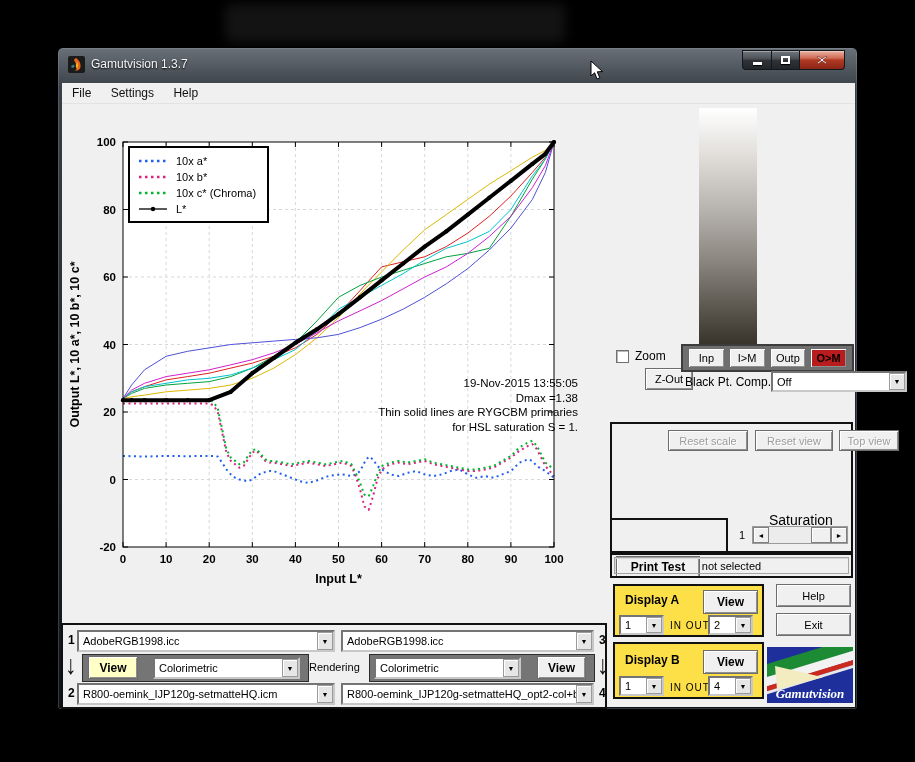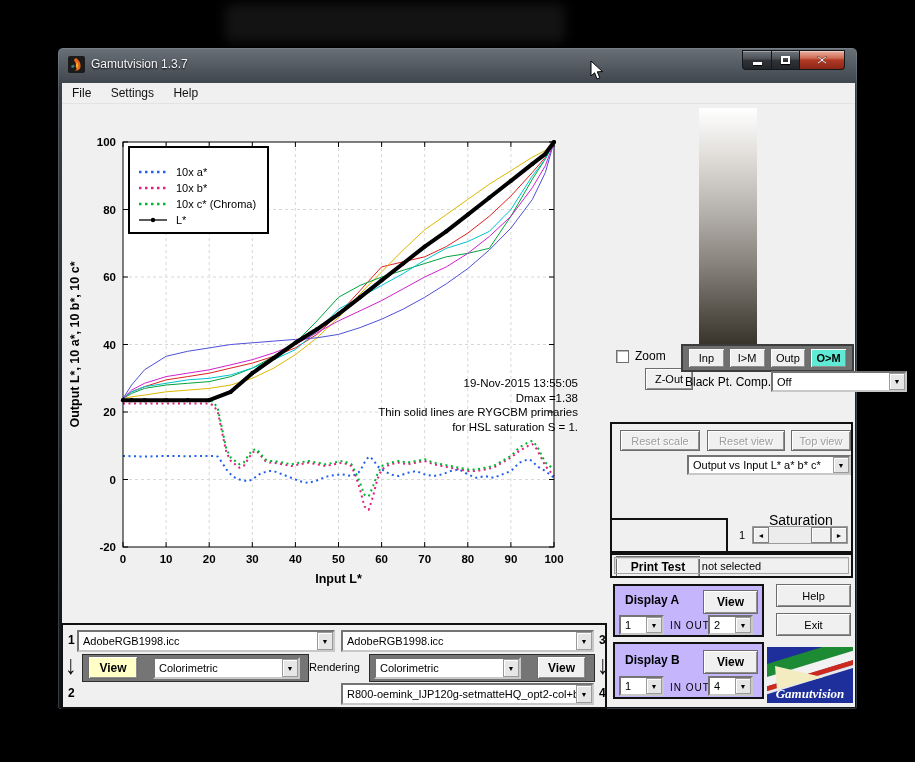--- a/index.html
+++ b/index.html
@@ -29,53 +29,53 @@
   #inner{position:absolute;left:4px;top:35px;width:793px;height:624px;background:#f0f0f0;}
   #menubar{position:absolute;left:0;top:0;width:100%;height:21px;background:#f0f0f0;font-size:12px;
     border-bottom:1px solid #e3e3e3;}
   .menu-item{display:inline-block;padding:3px 8px 0 8px;color:#111;}
   #menubar .menu-item:first-child{margin-left:2px;}
   #client{position:absolute;left:0;top:21px;width:793px;height:603px;background:#f0f0f0;}
 
   
   #chart-svg{position:absolute;left:0;top:0;}
   #legend{position:absolute;left:66px;top:42px;width:141px;background:#fff;border:2px solid #000;
-    padding:16px 8px 4px 8px;font-size:11px;color:#000;}
+    padding:5px 8px 4px 8px;font-size:11px;color:#000;}
   .legend-row{display:flex;align-items:center;height:16px;}
   .legend-row svg{margin-right:8px;}
   #annotations{position:absolute;left:230px;top:272px;width:286px;text-align:right;font-size:11.5px;
     line-height:14.6px;color:#000;}
 
   
   .btn{background:#f0f0f0;border:1px solid #6d6d6d;
     box-shadow:inset 1px 1px 0 #ffffff,inset -1px -1px 0 #8f8f8f;
     display:flex;align-items:center;justify-content:center;font-size:11px;color:#000;}
   .btn.bold{font-weight:bold;font-size:12px;}
   .btn.yellow{background:#ffffc6;}
-  .btn.disabled{color:#9d9d9d;text-shadow:1px 1px 0 #fff;}
+  .btn.disabled{color:#9d9d9d;text-shadow:1px 1px 0 #fff;margin-left:48px;}
   .combo{background:#fff;border:2px inset #c8c8c8;display:flex;align-items:center;font-size:11px;color:#000;
     padding-left:4px;overflow:hidden;white-space:nowrap;}
   .combo .val{flex:1;overflow:hidden;white-space:nowrap;}
   .combo .drop{width:16px;align-self:stretch;background:#e6e6e6;border:1px solid #9a9a9a;
     box-shadow:inset 1px 1px 0 #fff;display:flex;align-items:center;justify-content:center;
     font-size:7px;color:#000;flex:0 0 16px;}
   .grouplabel{font-weight:bold;font-size:12px;color:#000;}
   .blackbox{border:2px solid #111;}
 
   
   #gradient-bar{position:absolute;left:637px;top:4px;width:58px;height:236px;
     background:linear-gradient(180deg,#ffffff 0%,#dedbd7 22%,#b3afaa 45%,#8a857e 65%,#5d5850 84%,#38332b 100%);}
   #zoom-check-row{position:absolute;left:554px;top:245px;display:flex;align-items:center;font-size:12px;}
   #zoom-checkbox{width:13px;height:13px;background:#fff;border:1px solid #707070;
     box-shadow:inset 1px 1px 0 #b8b8b8;margin-right:6px;}
   #zout-btn{position:absolute;left:551px;top:264px;width:48px;height:22px;margin-left:32px;}
   #io-group{position:absolute;left:619px;top:240px;width:173px;height:28px;background:#6f6f6f;
     border:2px solid #3c3c3c;display:flex;align-items:center;padding:0 3px;}
   .io-btn{height:20px;margin:0 2px;flex:1;}
-  .io-btn.active{background:#5eead4;font-weight:bold;}
+  .io-btn.active{background:#b91c1c;font-weight:bold;}
   #bpc-label{position:absolute;left:623px;top:271px;font-size:12px;}
   #bpc-combo{position:absolute;left:709px;top:267px;width:136px;height:21px;}
   #bpc-combo{width:136px;} 
   #response-groove{position:absolute;left:548px;top:288px;width:242px;height:29px;border:3px solid #565656;background:#565656;}
   #response-combo{width:100%;height:100%;font-weight:bold;font-size:12.5px;}
   #right-groupbox{position:absolute;left:548px;top:318px;width:243px;height:131px;border:2px solid #111;}
   #reset-scale{position:absolute;left:8px;top:6px;width:80px;height:21px;}
   #reset-view{position:absolute;left:95px;top:6px;width:78px;height:21px;}
   #top-view{position:absolute;left:179px;top:6px;width:60px;height:21px;}
   #axes-combo{position:absolute;left:75px;top:31px;width:164px;height:20px;}
@@ -85,21 +85,21 @@
   #sat-value{position:absolute;left:127px;top:105px;font-size:11px;}
   #sat-slider{position:absolute;left:140px;top:102px;width:96px;height:18px;background:#ececec;
     border:1px solid #9a9a9a;display:flex;}
   .sarrow{width:16px;height:100%;background:#f0f0f0;border:1px solid #808080;
     box-shadow:inset 1px 1px 0 #fff;font-size:7px;display:flex;align-items:center;justify-content:center;}
   #sat-thumb{position:absolute;left:58px;top:0;width:20px;height:16px;background:#f0f0f0;
     border:1px solid #808080;box-shadow:inset 1px 1px 0 #fff;}
   #status-box{position:absolute;left:548px;top:449px;width:243px;height:25px;border:2px solid #111;padding:2px;}
   #status-inner{width:100%;height:100%;border:1px solid #a5a5a5;box-shadow:inset 1px 1px 0 #d9d9d9;
     display:flex;align-items:center;justify-content:center;font-size:11px;}
-  .display-box{position:absolute;left:551px;width:151px;border:2px solid #111;background:#c4b5fd;}
+  .display-box{position:absolute;left:551px;width:151px;border:2px solid #111;background:#fde047;}
   #display-a{top:480px;height:53px;}
   #display-b{top:538px;height:57px;}
   .display-title{position:absolute;left:10px;top:7px;}
   .display-view{position:absolute;left:88px;top:4px;width:55px;height:24px;}
   .display-combo1{position:absolute;left:4px;top:29px;width:45px;height:20px;}
   .display-inout{position:absolute;left:55px;top:34px;font-size:10px;letter-spacing:1px;}
   .display-combo2{position:absolute;left:93px;top:29px;width:45px;height:20px;}
   #help-btn{position:absolute;left:714px;top:480px;width:75px;height:23px;}
   #exit-btn{position:absolute;left:714px;top:509px;width:75px;height:23px;}
   #logo{position:absolute;left:705px;top:543px;width:86px;height:56px;background:#1e2f9c;overflow:hidden;}
@@ -330,24 +330,20 @@
         <div id="bpc-combo" class="combo">
           <span class="val">Off</span>
           <span class="drop">▼</span>
         </div>
 
 
         <div id="right-groupbox" class="blackbox">
           <div id="reset-scale" class="btn disabled">Reset scale</div>
           <div id="reset-view" class="btn disabled">Reset view</div>
           <div id="top-view" class="btn disabled">Top view</div>
-          <div id="axes-combo" class="combo">
-            <span class="val">Output vs Input L* a* b* c*</span>
-            <span class="drop">▼</span>
-          </div>
           <div id="print-box">
             <div id="print-btn" class="btn bold">Print Test</div>
           </div>
           <div id="sat-label">Saturation</div>
           <div id="sat-value">1</div>
           <div id="sat-slider">
             <div class="sarrow">◄</div>
             <div id="sat-thumb"></div>
             <div class="sarrow" style="margin-left:auto;">►</div>
           </div>
@@ -419,20 +415,24 @@
           </div>
           <div id="rendering-label">Rendering</div>
           <div id="band-intent-right" class="combo">
             <span class="val">Colorimetric</span>
             <span class="drop">▼</span>
           </div>
           <div id="band-view-right" class="btn bold">View</div>
           <div class="down-arrow" style="left:534px;">↓</div>
 
           <div class="slot-num" style="left:5px;top:61px;">2</div>
+          <div id="band-combo-2" class="combo">
+            <span class="val">R800-oemink_IJP120g-setmatteHQ.icm</span>
+            <span class="drop">▼</span>
+          </div>
           <div id="band-combo-4" class="combo">
             <span class="val">R800-oemink_IJP120g-setmatteHQ_opt2-col+bw</span>
             <span class="drop">▼</span>
           </div>
           <div class="slot-num" style="left:536px;top:61px;">4</div>
         </div>
 
       </div>
     </div>
   </div>

